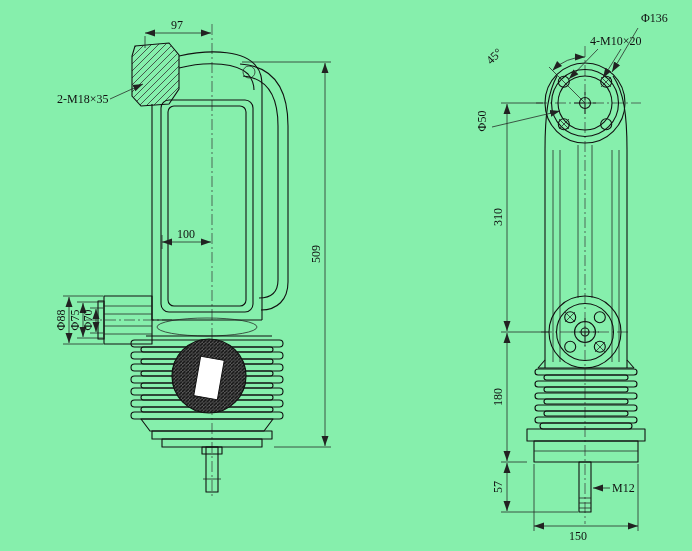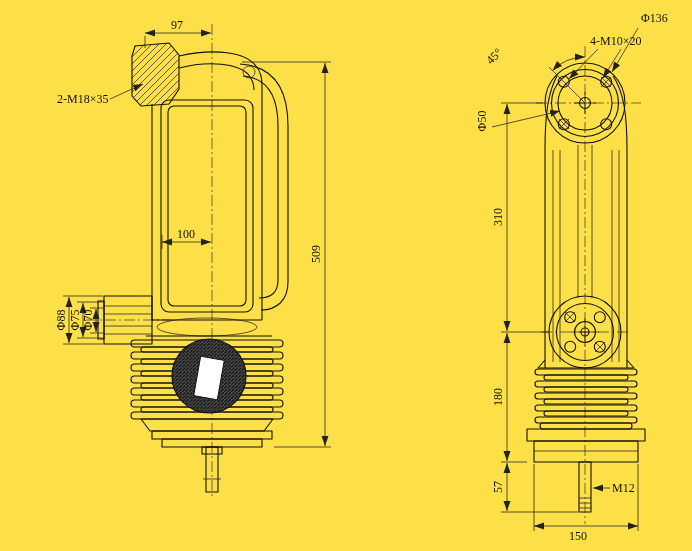--- a/index.html
+++ b/index.html
@@ -1,16 +1,16 @@
 <!DOCTYPE html>
 <html><head>
 <meta charset="utf-8">
 <style>
   html,body{margin:0;padding:0;background:#fff;}
-  .canvas{width:692px;height:551px;background:#fde047;position:relative;overflow:hidden;}
+  .canvas{width:692px;height:551px;background:#86efac;position:relative;overflow:hidden;}
   svg{display:block;}
   text{font-family:"Liberation Serif", serif;font-size:12px;fill:#111;}
   .outline{fill:none;stroke:#111;stroke-width:1.1;stroke-linejoin:round;}
   .thin{fill:none;stroke:#222;stroke-width:0.75;}
   .cl{fill:none;stroke:#333;stroke-width:0.7;stroke-dasharray:11 3 2 3;}
   .dim{stroke:#222;stroke-width:0.75;fill:none;marker-start:url(#arr);marker-end:url(#arr);}
   .ldr{stroke:#222;stroke-width:0.75;fill:none;marker-end:url(#arr);}
   .hatched{fill:url(#hatch);stroke:#111;stroke-width:1.1;}
   .dense{fill:url(#dense);stroke:#111;stroke-width:1.2;}
   .whitefill{fill:#fff;stroke:#111;stroke-width:1;}

